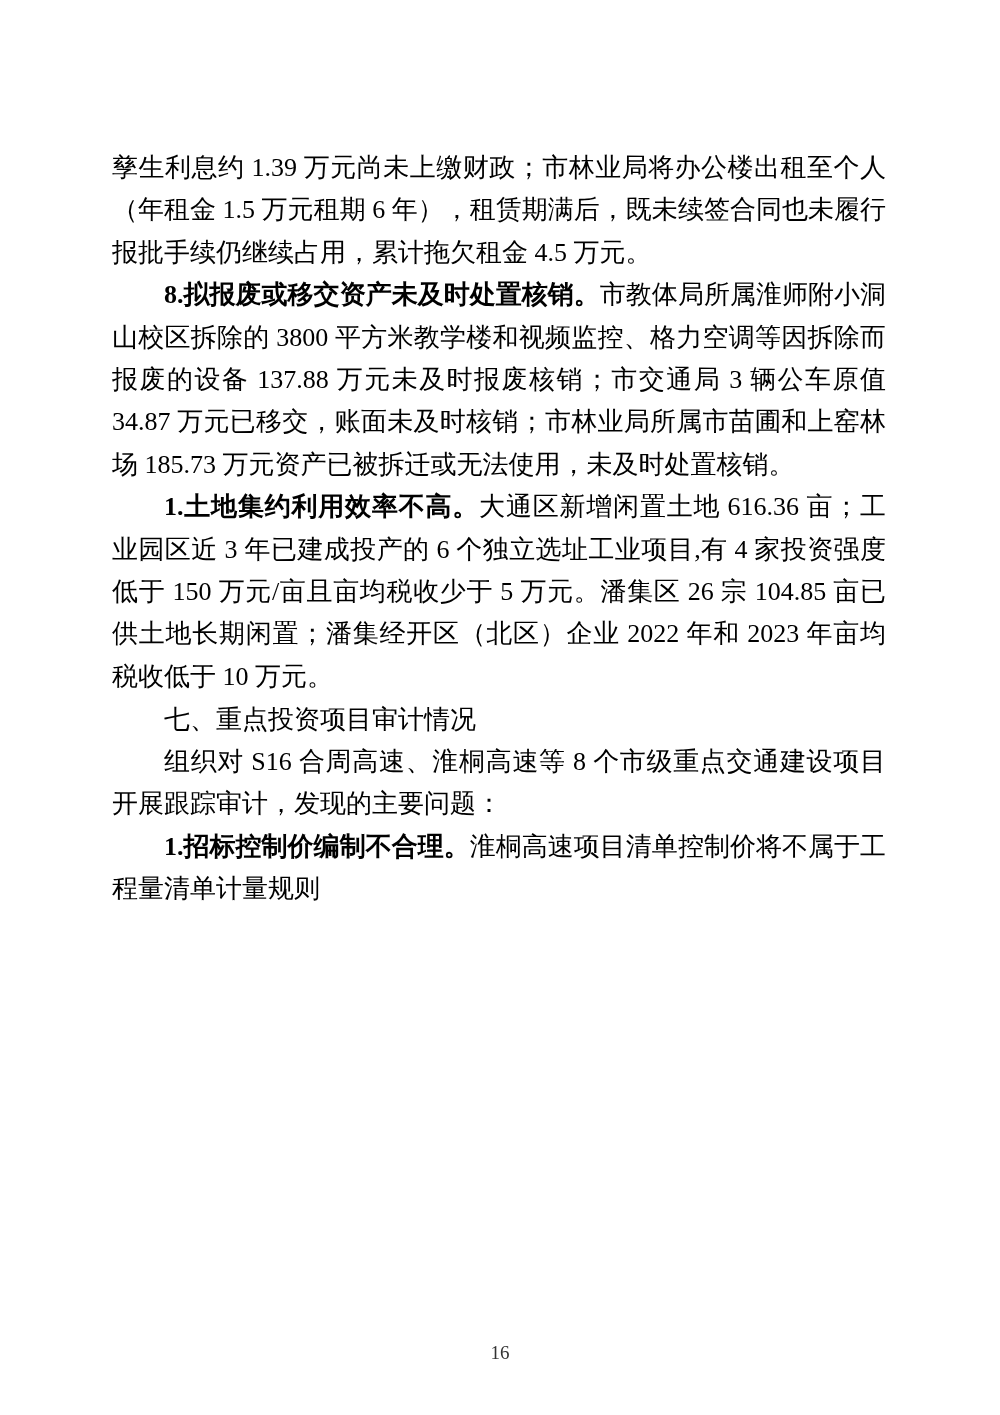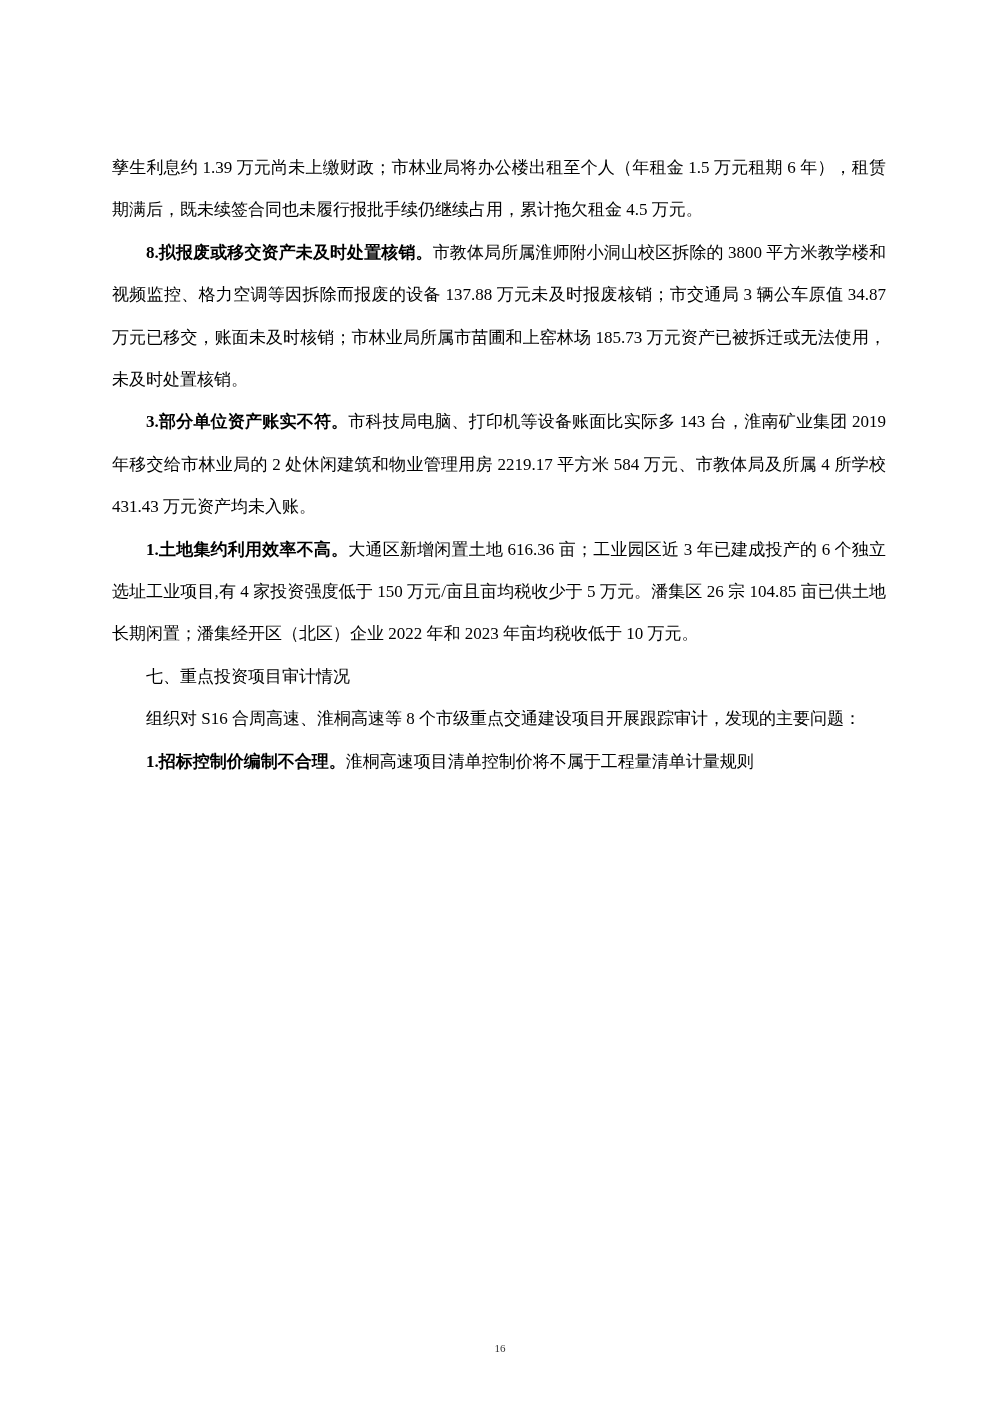--- a/index.html
+++ b/index.html
@@ -18,21 +18,21 @@
   .page {
     position: absolute;
     inset: 0;
     background: #ffffff;
   }
   .content {
     position: absolute;
     left: 112px;
     top: 147px;
     width: 774px;
-    font-size: 17px;
+    font-size: 26px;
     line-height: 42.4px;
     text-align: justify;
   }
   .content p {
     margin: 0;
     text-indent: 2em;
   }
   .content p.no-indent {
     text-indent: 0;
   }
@@ -46,36 +46,35 @@
   .heading-kai {
     font-weight: bold;
     letter-spacing: 1px;
   }
   .footer {
     position: absolute;
     top: 1342px;
     left: 0;
     width: 1000px;
     text-align: center;
-    font-size: 11px;
+    font-size: 19px;
     color: #333333;
     font-family: "Liberation Serif", "DejaVu Serif", serif;
   }
 </style>
 </head>
 <body>
 
 <div class="page">
   <div class="content">
 
     <p class="no-indent"><span>孳生利息约 1.39 万元尚未上缴财政；市林业局将办公楼出租至个人（年租金 1.5 万元租期 6 年），租赁期满后，既未续签合同也未履行报批手续仍继续占用，累计拖欠租金 4.5 万元。</span></p>
 
     <p><span class="lead">8.拟报废或移交资产未及时处置核销。</span><span>市教体局所属淮师附小洞山校区拆除的 3800 平方米教学楼和视频监控、格力空调等因拆除而报废的设备 137.88 万元未及时报废核销；市交通局 3 辆公车原值 34.87 万元已移交，账面未及时核销；市林业局所属市苗圃和上窑林场 185.73 万元资产已被拆迁或无法使用，未及时处置核销。</span></p>
 
-    <p><span class="lead">3.部分单位资产账实不符。</span><span>市科技局电脑、打印机等设备账面比实际多 143 台，淮南矿业集团 2019 年移交给市林业局的 2 处休闲建筑和物业管理用房 2219.17 平方米 584 万元、市教体局及所属 4 所学校 431.43 万元资产均未入账。</span></p>
 
 
 
     <p><span class="lead">1.土地集约利用效率不高。</span><span>大通区新增闲置土地 616.36 亩；工业园区近 3 年已建成投产的 6 个独立选址工业项目,有 4 家投资强度低于 150 万元/亩且亩均税收少于 5 万元。潘集区 26 宗 104.85 亩已供土地长期闲置；潘集经开区（北区）企业 2022 年和 2023 年亩均税收低于 10 万元。</span></p>
 
 
 
     <p class="heading-hei"><span>七、重点投资项目审计情况</span></p>
 
 

